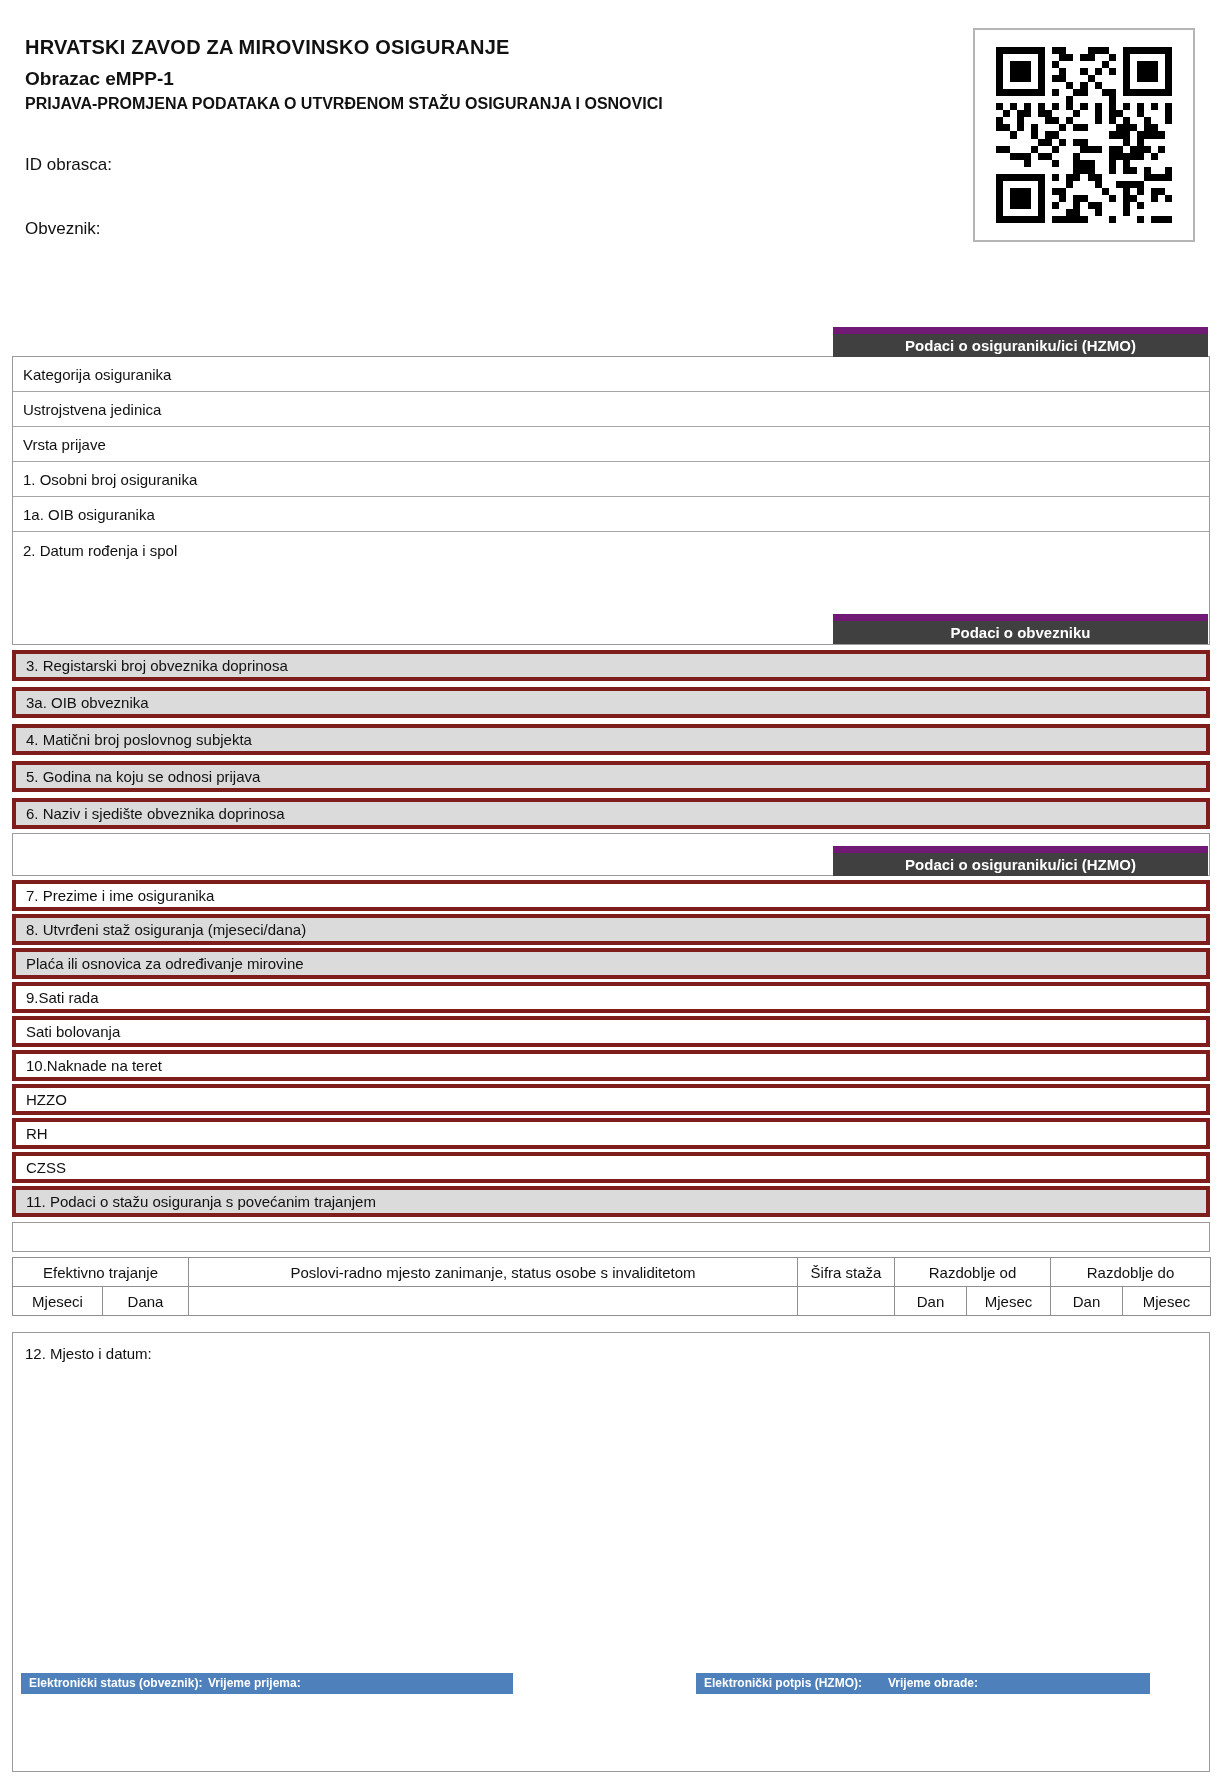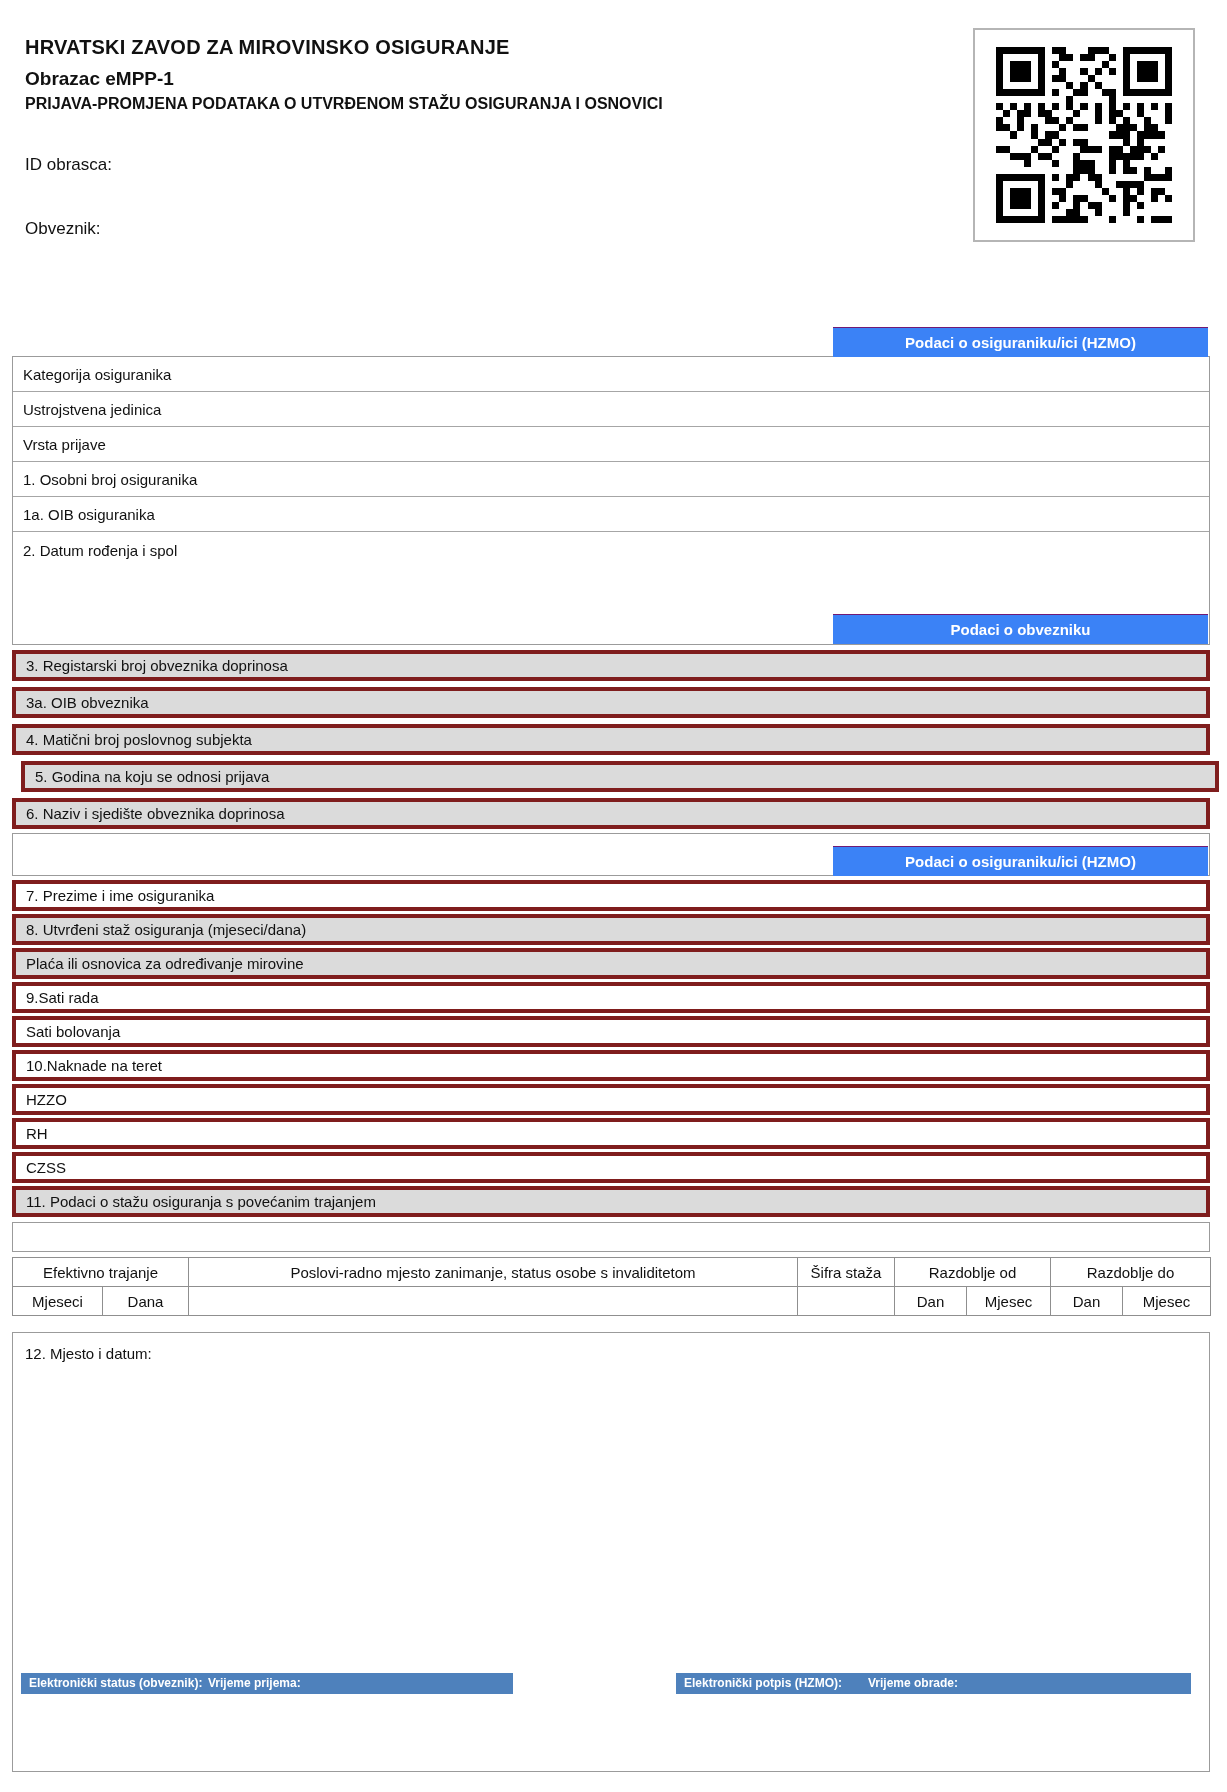--- a/index.html
+++ b/index.html
@@ -18,21 +18,21 @@
 
   .qr-box {
     position:absolute; left:973px; top:28px; width:222px; height:214px;
     background:#fff; border:2px solid #b5b5b5;
     display:flex; align-items:center; justify-content:center;
   }
   .qr-box svg { width:176px; height:176px; }
 
   .section-bar {
     position:absolute; left:833px; width:375px; height:30px;
-    background:#3b82f6; border-top:1px solid #701a75;
+    background:#404040; border-top:7px solid #701a75;
     color:#fff; font-weight:bold; font-size:15px;
     display:flex; align-items:center; justify-content:center;
     z-index:3;
   }
   .bar-1 { top:327px; }
   .bar-2 { top:614px; }
   .bar-3 { top:846px; }
 
   .box { position:absolute; left:12px; width:1198px; background:#fff; border:1px solid #9b9b9b; }
   .table1 { top:356px; height:272px; }
@@ -65,21 +65,21 @@
 
   .bottom-box { top:1332px; height:440px; }
   .mjesto-label { position:absolute; left:12px; top:12px; font-size:15px; }
 
   .footer-bar {
     position:absolute; top:340px; height:21px; background:#4E81BC;
     color:#fff; font-weight:bold; font-size:12px;
   }
   .footer-bar span { position:absolute; top:3px; white-space:nowrap; }
   .fb-left  { left:8px;  width:492px; }
-  .fb-right { left:663px; width:515px; }
+  .fb-right { left:683px; width:454px; }
   .sig-label  { left:8px; }
   .fb-left  .time-label { left:187px; }
   .fb-right .time-label { left:192px; }
 </style>
 </head>
 <body>
 
 <div id="page">
 
   <div class="org-name">HRVATSKI ZAVOD ZA MIROVINSKO OSIGURANJE</div>
@@ -384,21 +384,21 @@
     <div class="cell">1. Osobni broj osiguranika</div>
     <div class="cell">1a. OIB osiguranika</div>
     <div class="cell">2.  Datum rođenja i spol</div>
   </div>
   <div class="box gap-box-1"></div>
 
   <div class="section-bar bar-2">Podaci o obvezniku</div>
   <div class="row-bar shaded" style="top:650px;">3. Registarski broj obveznika doprinosa</div>
   <div class="row-bar shaded" style="top:687px;">3a. OIB obveznika</div>
   <div class="row-bar shaded" style="top:724px;">4. Matični broj poslovnog subjekta</div>
-  <div class="row-bar shaded" style="top:761px;margin-left:9px;">5. Godina na koju se odnosi prijava</div>
+  <div class="row-bar shaded" style="top:761px;">5. Godina na koju se odnosi prijava</div>
   <div class="row-bar shaded" style="top:798px;">6. Naziv i sjedište obveznika doprinosa</div>
   <div class="box gap-box-2"></div>
 
   <div class="section-bar bar-3">Podaci o osiguraniku/ici (HZMO)</div>
   <div class="row-bar" style="top:880px;">7. Prezime i ime osiguranika</div>
   <div class="row-bar shaded" style="top:914px;">8. Utvrđeni staž osiguranja (mjeseci/dana)</div>
   <div class="row-bar shaded" style="top:948px;">Plaća ili osnovica za određivanje mirovine</div>
   <div class="row-bar" style="top:982px;">9.Sati rada</div>
   <div class="row-bar" style="top:1016px;">Sati bolovanja</div>
   <div class="row-bar" style="top:1050px;">10.Naknade na teret</div>

